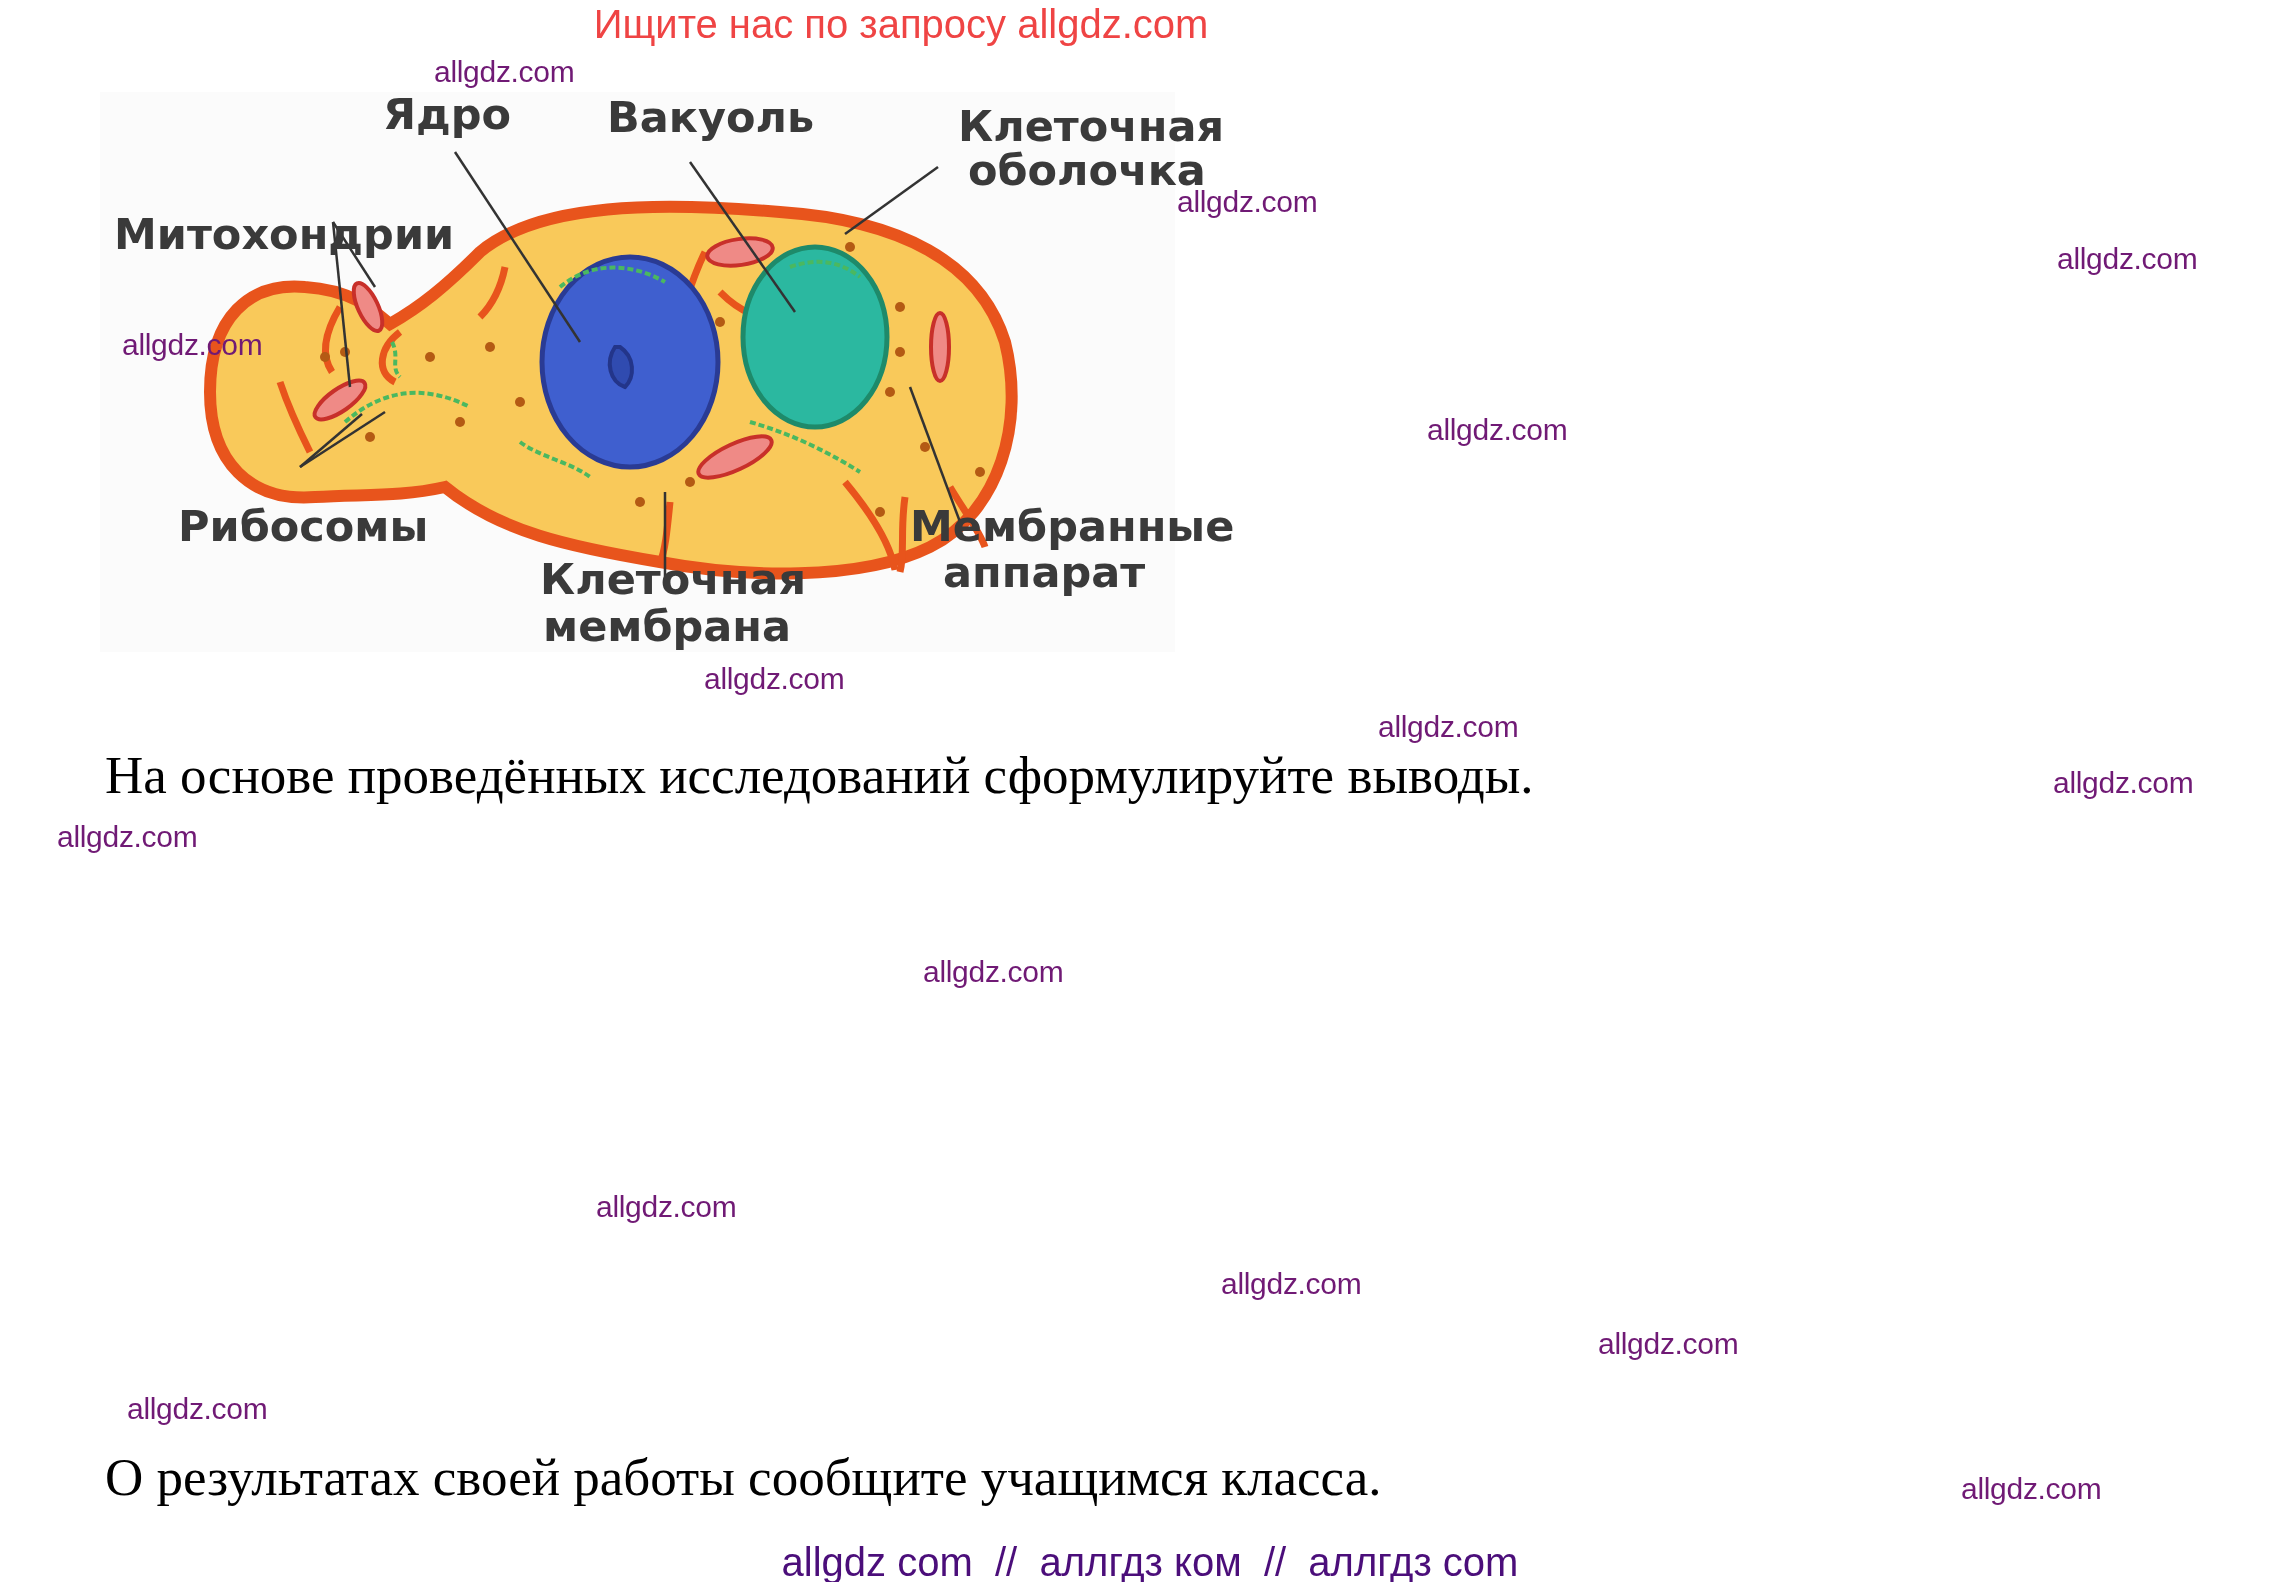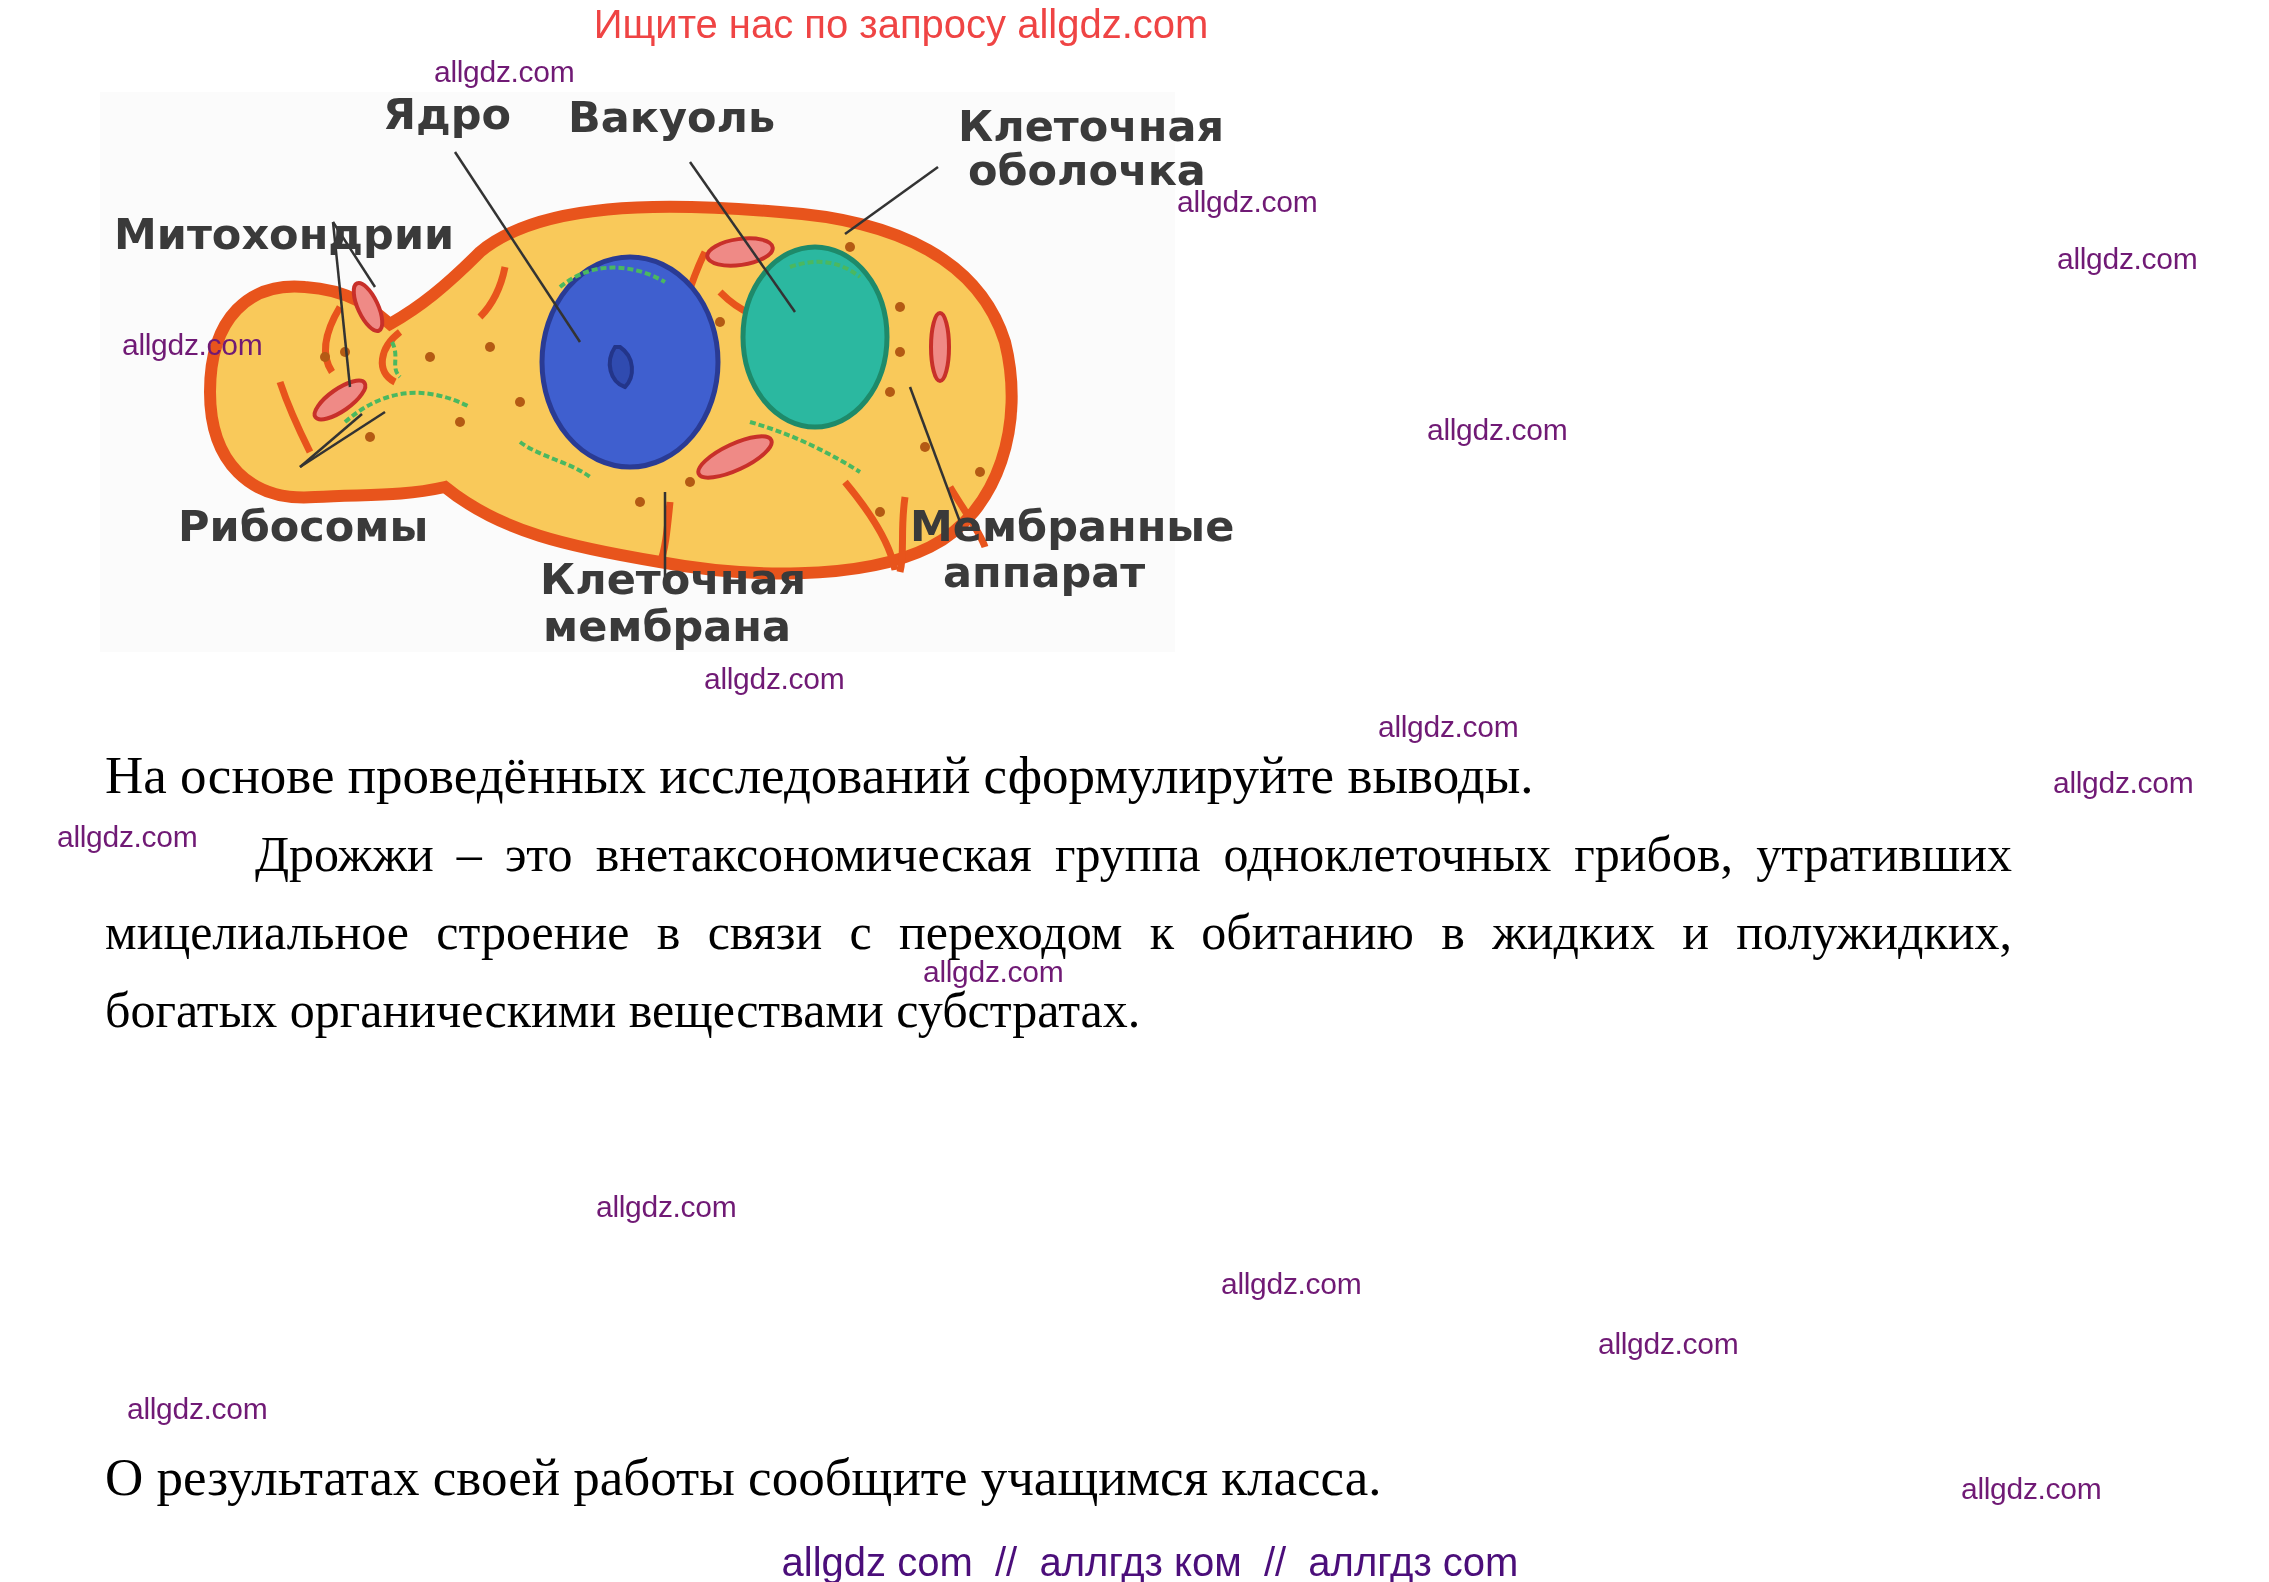--- a/index.html
+++ b/index.html
@@ -86,35 +86,34 @@
       <line x1="838" y1="75" x2="745" y2="142"></line>
       <line x1="233" y1="130" x2="275" y2="195"></line>
       <line x1="233" y1="130" x2="250" y2="295"></line>
       <line x1="200" y1="375" x2="262" y2="322"></line>
       <line x1="200" y1="375" x2="285" y2="320"></line>
       <line x1="565" y1="490" x2="565" y2="400"></line>
       <line x1="860" y1="430" x2="810" y2="295"></line>
     </g>
   </svg>
   <div class="abs label" style="left:283px;top:0px;">Ядро</div>
-  <div class="abs label" style="left:468px;top:3px;">Вакуоль</div>
+  <div class="abs label" style="left:507px;top:3px;">Вакуоль</div>
   <div class="abs label" style="left:858px;top:12px;">Клеточная</div>
   <div class="abs label" style="left:868px;top:56px;">оболочка</div>
   <div class="abs label" style="left:14px;top:120px;">Митохондрии</div>
   <div class="abs label" style="left:78px;top:412px;">Рибосомы</div>
   <div class="abs label" style="left:440px;top:465px;">Клеточная</div>
   <div class="abs label" style="left:443px;top:512px;">мембрана</div>
   <div class="abs label" style="left:810px;top:412px;">Мембранные</div>
   <div class="abs label" style="left:843px;top:458px;">аппарат</div>
 </div>
 
 <div class="abs heading" style="left:105px;top:745px;">На основе проведённых исследований сформулируйте выводы.</div>
 
 <div class="abs para" style="top:815px;">
-  <p>Дрожжи – это внетаксономическая группа одноклеточных грибов, утративших мицелиальное строение в связи с переходом к обитанию в жидких и полужидких, богатых органическими веществами субстратах.</p>
 </div>
 
 <div class="abs heading" style="left:105px;top:1447px;">О результатах своей работы сообщите учащимся класса.</div>
 
 <div class="abs wm" style="left:434px;top:55px;">allgdz.com</div>
 <div class="abs wm" style="left:1177px;top:185px;">allgdz.com</div>
 <div class="abs wm" style="left:2057px;top:242px;">allgdz.com</div>
 <div class="abs wm" style="left:122px;top:328px;">allgdz.com</div>
 <div class="abs wm" style="left:1427px;top:413px;">allgdz.com</div>
 <div class="abs wm" style="left:704px;top:662px;">allgdz.com</div>

